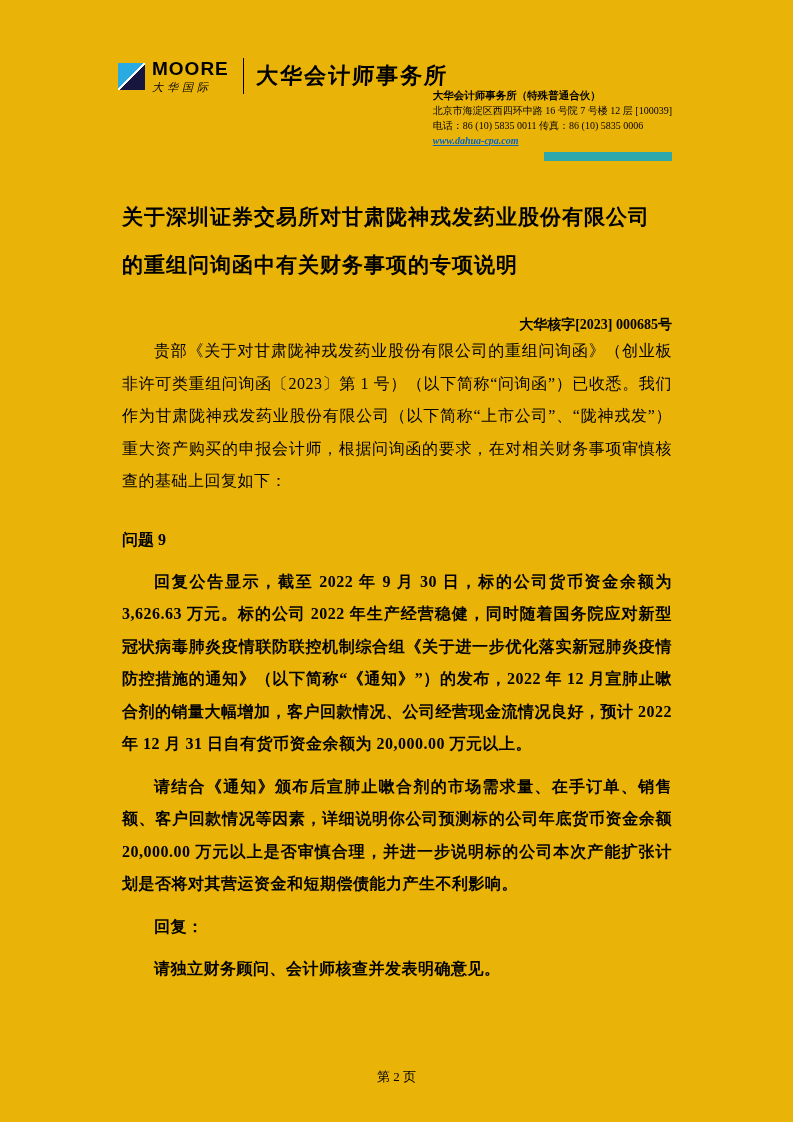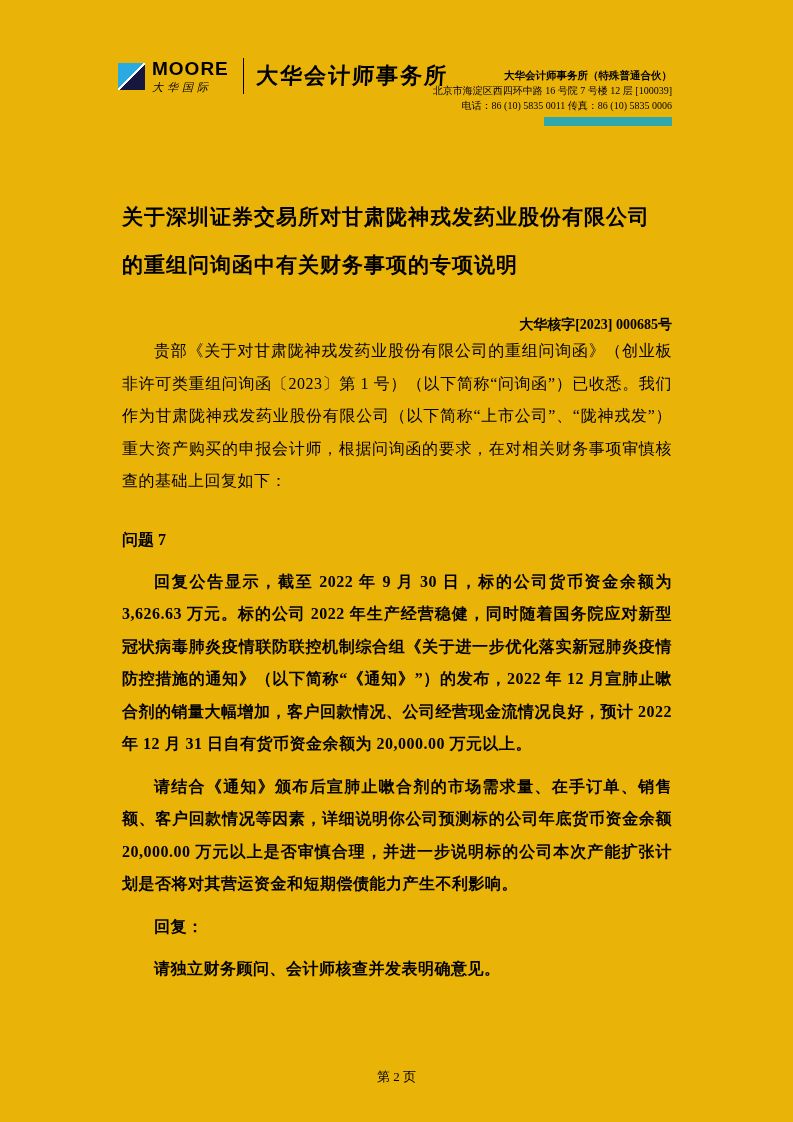--- a/index.html
+++ b/index.html
@@ -17,21 +17,21 @@
   .logo-mark {
     width:27px; height:27px; flex:0 0 27px;
     background:linear-gradient(135deg,#29ABE2 0 47%,#ffffff 47% 53%,#16163F 53% 100%);
   }
   .logo-text { margin-left:7px; }
   .brand { font-family:"Liberation Sans","DejaVu Sans",sans-serif; font-weight:800; font-size:19px; letter-spacing:1px; line-height:1; }
   .sub-brand { font-family:"Liberation Sans","DejaVu Sans",sans-serif; font-size:11px; letter-spacing:4px; line-height:1; margin-top:4px;font-style:italic; }
   .logo-divider { width:1px; height:36px; background:#000; margin:0 12px 0 14px; }
   .firm-script { font-size:22px; font-weight:bold; letter-spacing:2px; transform:skewX(-3deg); }
 
-  .contact { position:absolute; right:121px; top:68px; text-align:right; font-size:10px; line-height:15px; color:#000; }
+  .contact { position:absolute; right:121px; top:88px; font-size:10px; line-height:15px; color:#000; }
   .contact .c1 { font-weight:bold; font-size:10.5px; }
   .website { display:inline-block; color:#0563C1; font-weight:bold; font-style:italic; text-decoration:underline; line-height:15px; }
   .accent-bar { width:128px; height:9px; background:#2EA8AD; margin:4px 0 0 auto; }
 
   
   .content { position:absolute; left:122px; right:121px; top:165px; }
   .doc-title { text-align:left; font-size:21px; font-weight:bold; line-height:48px; letter-spacing:1px; margin-top:28px; }
   .doc-title span { display:block; }
   .ref-number { text-align:right; font-weight:bold; font-size:14px; margin-top:26px; line-height:20px; }
   .salutation { font-weight:bold; font-size:16px; line-height:32px; margin-top:14px; }
@@ -56,36 +56,39 @@
         <div class="sub-brand">大华国际</div>
       </div>
       <div class="logo-divider"></div>
       <div class="firm-script">大华会计师事务所</div>
     </div>
 
     <div class="contact">
       <div class="c1">大华会计师事务所（特殊普通合伙）</div>
       <div>北京市海淀区西四环中路 16 号院 7 号楼 12 层 [100039]</div>
       <div>电话：86 (10) 5835 0011  传真：86 (10) 5835 0006</div>
+      <div>
+        <a class="website" href="#">www.dahua-cpa.com</a>
+      </div>
       <div class="accent-bar"></div>
     </div>
   </header>
 
   <main class="content">
     <h1 class="doc-title">
       <span>关于深圳证券交易所对甘肃陇神戎发药业股份有限公司</span>
       <span>的重组问询函中有关财务事项的专项说明</span>
     </h1>
 
     <div class="ref-number">大华核字[2023] 000685号</div>
 
 
     <p class="para">贵部《关于对甘肃陇神戎发药业股份有限公司的重组问询函》（创业板非许可类重组问询函〔2023〕第 1 号）（以下简称“问询函”）已收悉。我们作为甘肃陇神戎发药业股份有限公司（以下简称“上市公司”、“陇神戎发”）重大资产购买的申报会计师，根据问询函的要求，在对相关财务事项审慎核查的基础上回复如下：</p>
 
-    <p class="q-label">问题 7</p>
+    <p class="q-label">问题 9</p>
 
     <p class="para bold mt10">回复公告显示，截至 2022 年 9 月 30 日，标的公司货币资金余额为 3,626.63 万元。标的公司 2022 年生产经营稳健，同时随着国务院应对新型冠状病毒肺炎疫情联防联控机制综合组《关于进一步优化落实新冠肺炎疫情防控措施的通知》（以下简称“《通知》”）的发布，2022 年 12 月宣肺止嗽合剂的销量大幅增加，客户回款情况、公司经营现金流情况良好，预计 2022 年 12 月 31 日自有货币资金余额为 20,000.00 万元以上。</p>
 
     <p class="para bold mt10">请结合《通知》颁布后宣肺止嗽合剂的市场需求量、在手订单、销售额、客户回款情况等因素，详细说明你公司预测标的公司年底货币资金余额 20,000.00 万元以上是否审慎合理，并进一步说明标的公司本次产能扩张计划是否将对其营运资金和短期偿债能力产生不利影响。</p>
 
     <p class="para bold mt10">回复：</p>
 
     <p class="para bold mt10">请独立财务顾问、会计师核查并发表明确意见。</p>
   </main>
 

